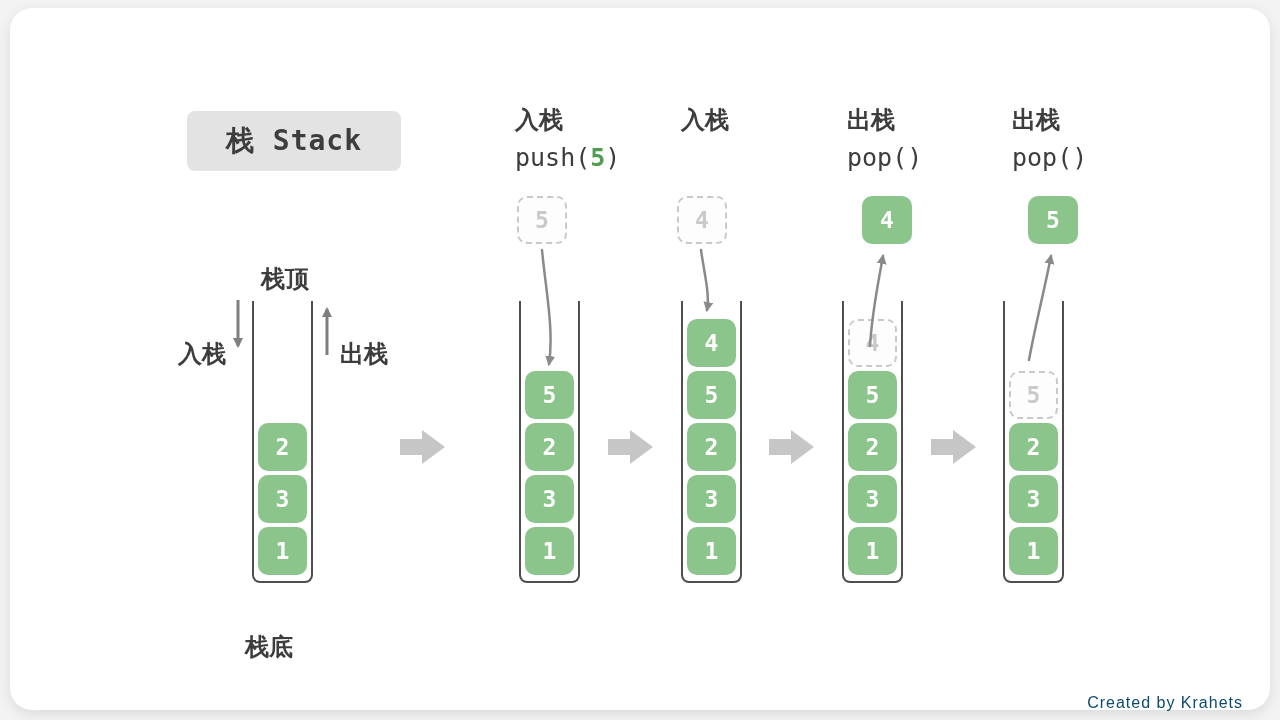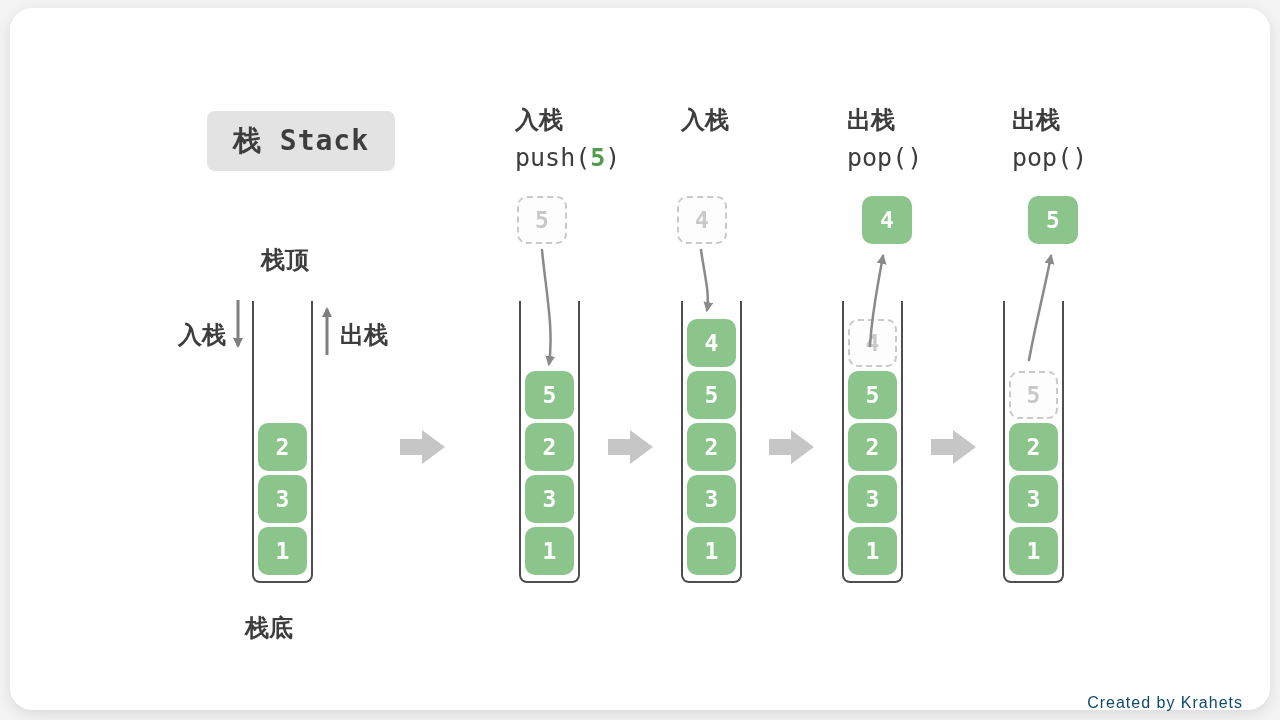--- a/index.html
+++ b/index.html
@@ -13,29 +13,29 @@
   }
   .card {
     position:absolute; left:10px; top:8px; width:1260px; height:702px;
     background:#ffffff; border-radius:22px;
     box-shadow:0 4px 14px rgba(0,0,0,.10);
   }
   .abs { position:absolute; }
 
   
   .title-badge {
-    left:187px; top:111px; width:188px; height:60px;
+    left:187px; top:111px; width:214px; height:60px;
     background:#e3e3e3; border-radius:8px;
     display:flex; align-items:center; justify-content:center;
     font-family:"DejaVu Sans Mono", monospace;
-    font-size:28px; font-weight:700; color:#3d3d3d; letter-spacing:1px;margin-left:20px;
+    font-size:28px; font-weight:700; color:#3d3d3d; letter-spacing:1px;
   }
 
   
-  .cjk { font-weight:700; font-size:24px; color:#3d3d3d; }
+  .cjk { font-weight:700; font-size:24px; color:#3d3d3d;margin-top:19px; }
   .lbl-top    { left:245px; top:244px; width:80px; text-align:center; }
   .lbl-bottom { left:245px; top:612px; width:80px; text-align:left; }
   .lbl-push   { left:168px; top:319px; width:58px; text-align:right; }
   .lbl-pop    { left:340px; top:319px; width:58px; text-align:left; }
 
   
   .step-label { top:104px; width:150px; }
   .step-label .op { display:block; font-weight:700; font-size:24px; color:#3d3d3d; }
   .step-label .code {
     display:block; margin-top:7px;

